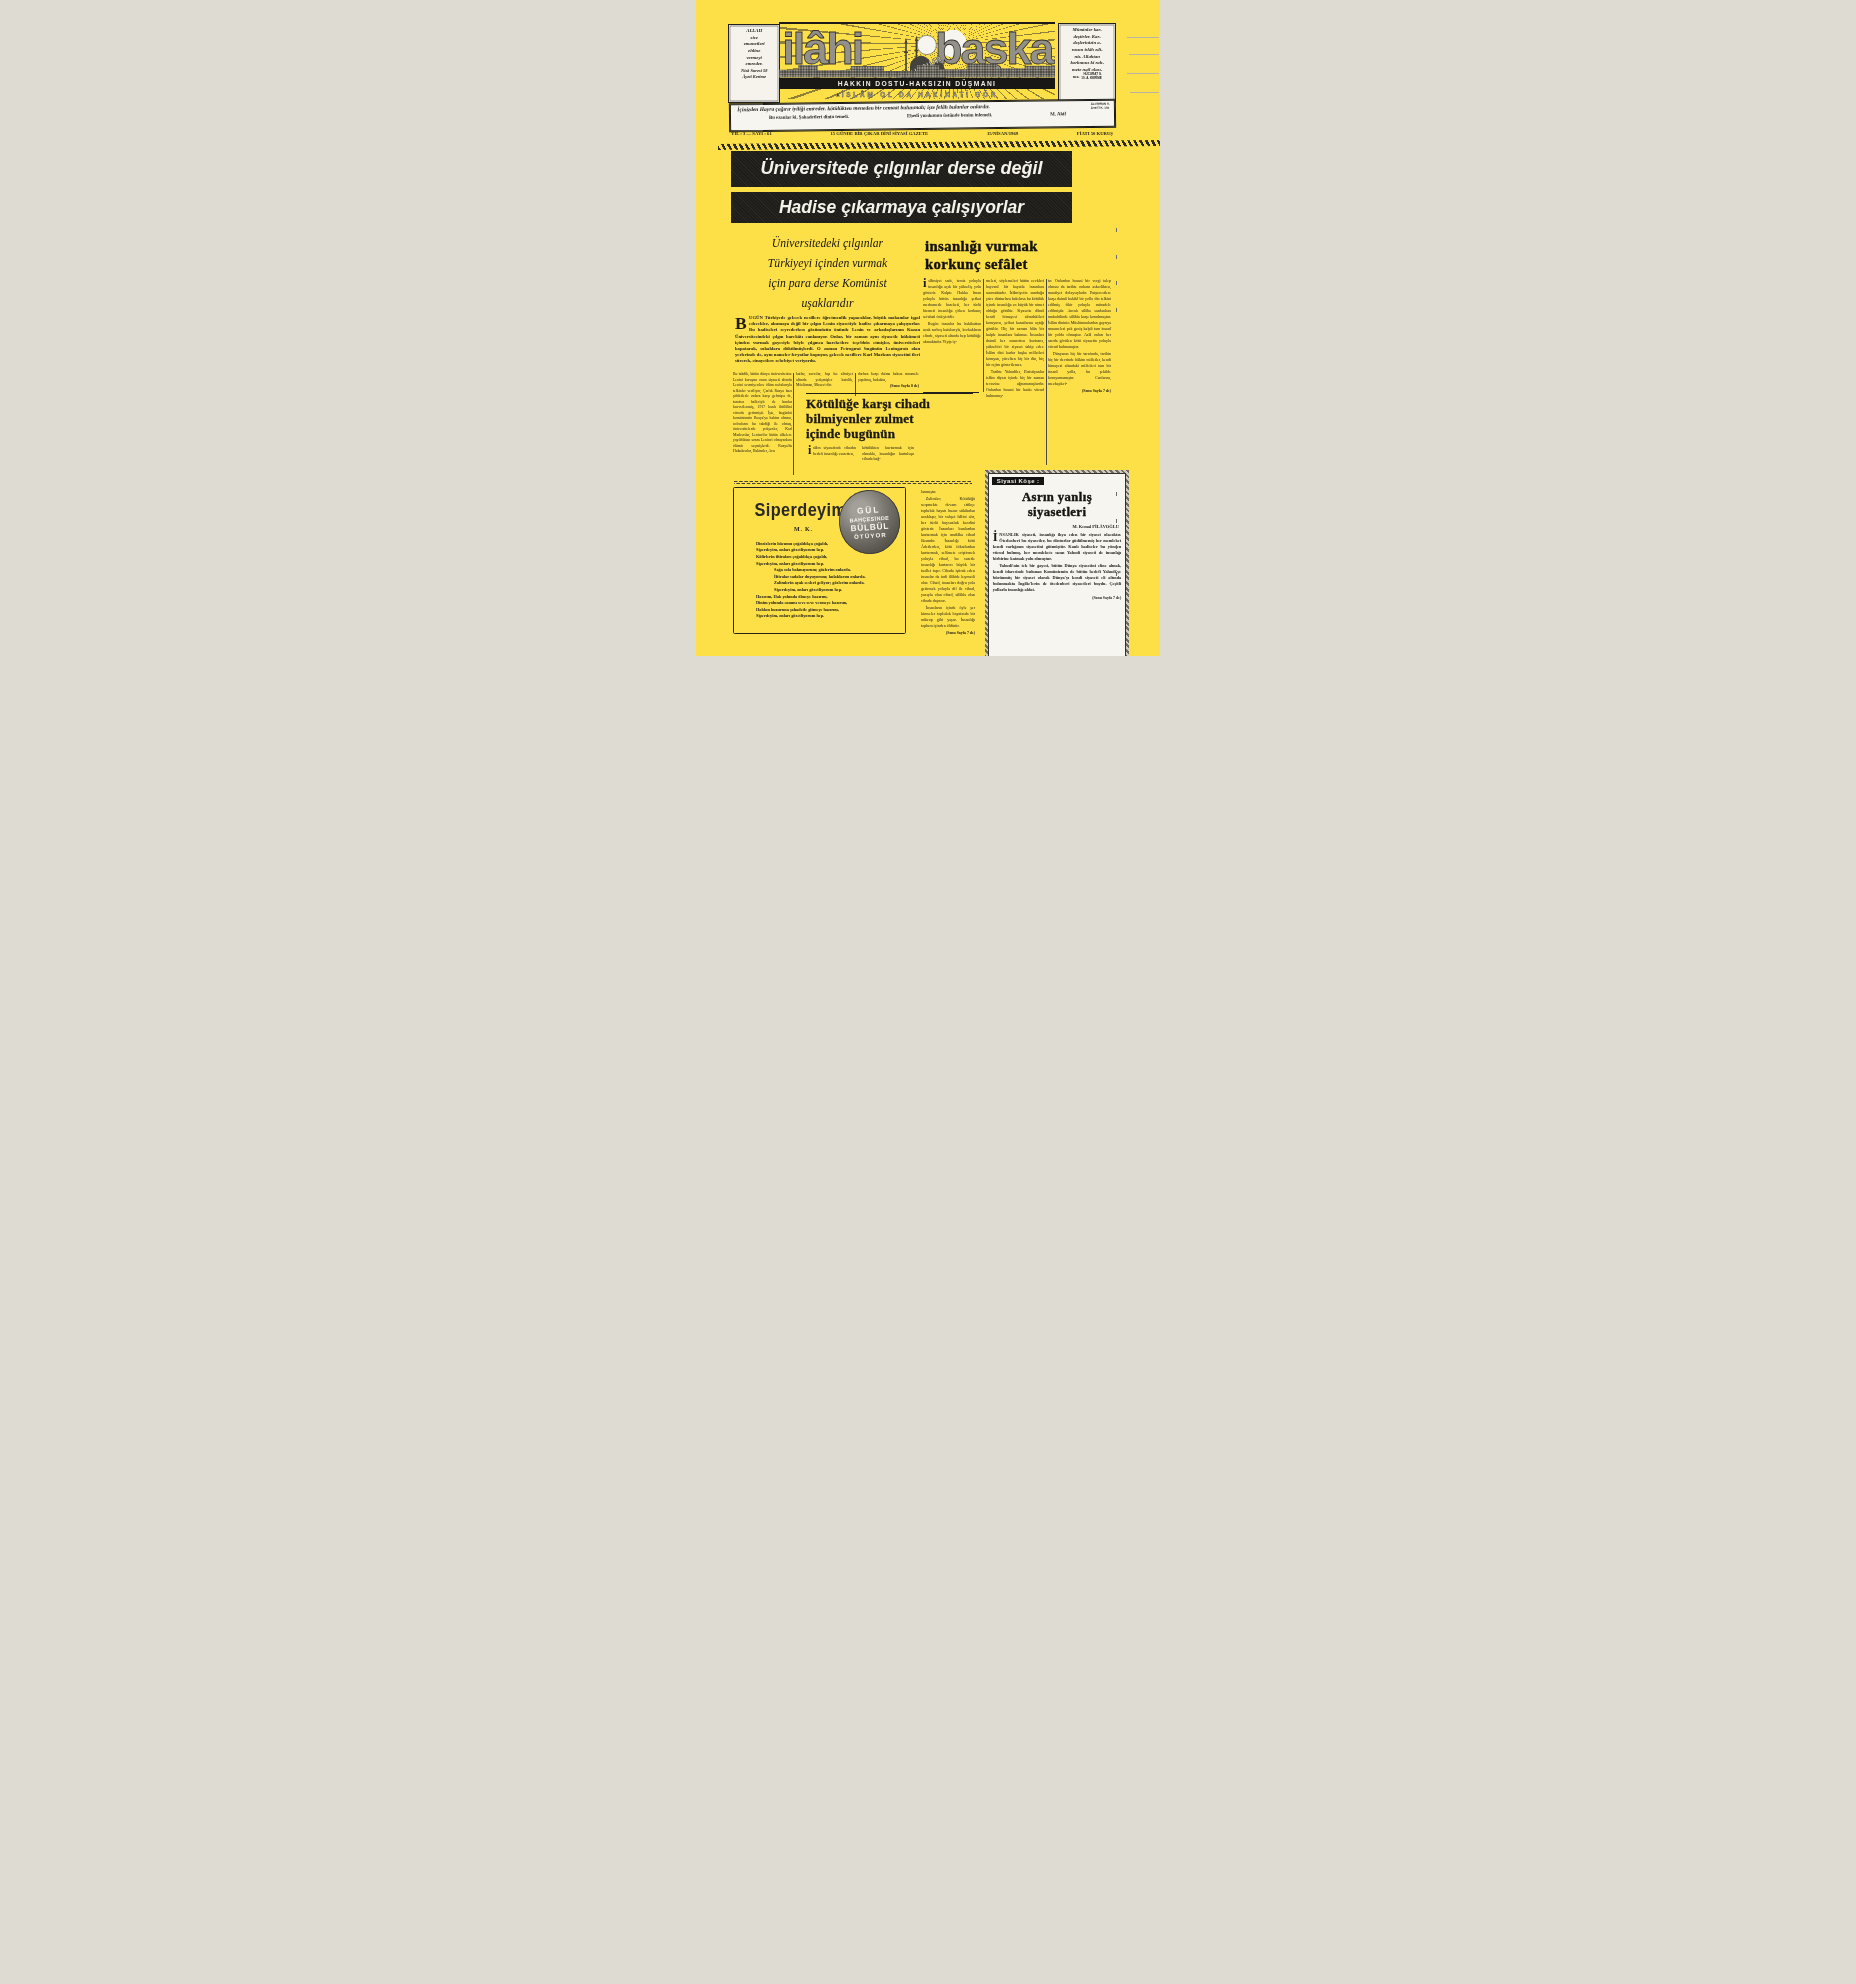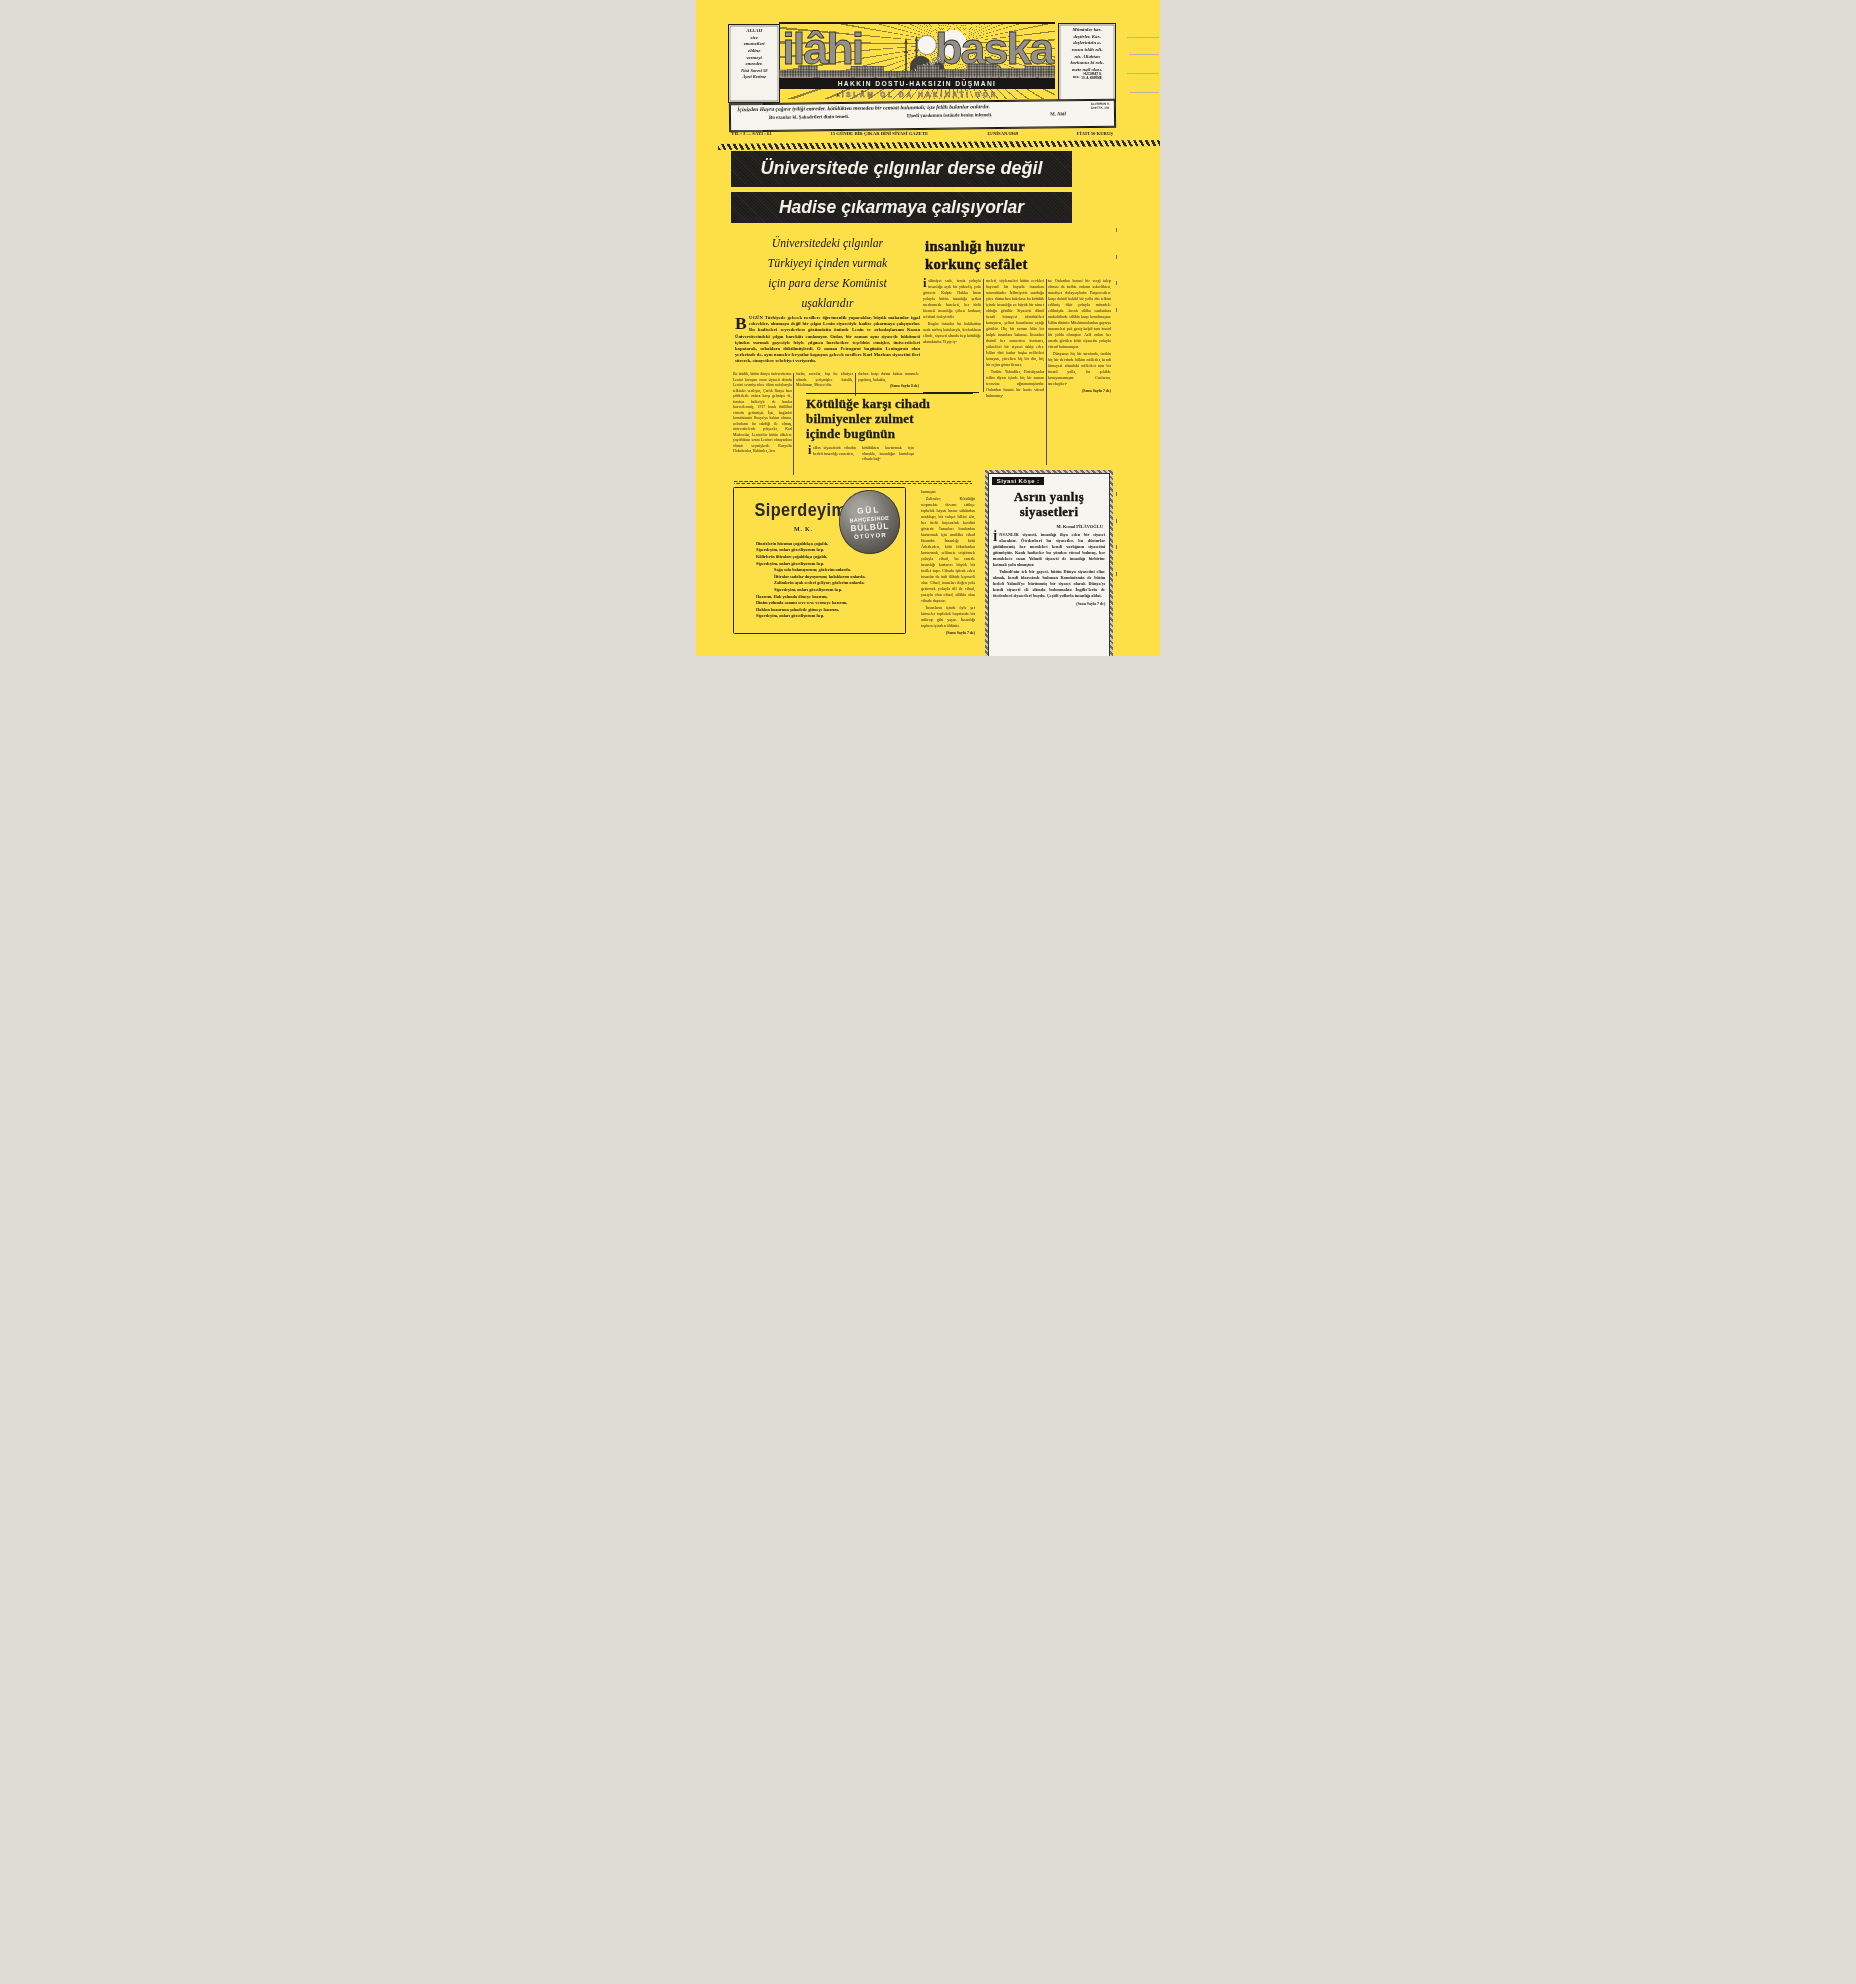--- a/index.html
+++ b/index.html
@@ -122,21 +122,21 @@
       transform:rotate(-4deg);text-align:center;}
   .emb1{font-size:8.3px;letter-spacing:2px;}
   .emb2{font-size:5.4px;letter-spacing:0.4px;margin-top:0.8px;}
   .emb3{font-size:8.3px;letter-spacing:0.8px;margin-top:0.8px;}
   .emb4{font-size:6px;letter-spacing:1.2px;margin-top:0.8px;}
   #sip-poem{margin:8.7px 4px 0 22px;font-weight:bold;font-size:4.3px;line-height:6.6px;color:#22201c;}
   #sip-poem .pind{padding-left:18px;}
 
   
   #siyasi-box{left:289px;top:470px;width:128px;height:211px;
-      background:repeating-linear-gradient(45deg,#6e6a62 0 2px,#cfcabd 2px 4px);padding:0;text-decoration:underline;}
+      background:repeating-linear-gradient(45deg,#6e6a62 0 2px,#cfcabd 2px 4px);padding:8px;text-decoration:underline;}
   #siyasi-inner{position:absolute;left:2.8px;top:2.8px;right:2.8px;bottom:2.8px;background:#f7f5ef;
       border:0.4px solid #35332e;}
   #siyasi-kicker{display:inline-block;background:#151412;color:#f3f0e9;
       font-family:"Liberation Sans",sans-serif;font-weight:bold;font-size:6px;letter-spacing:0.4px;
       padding:1.2px 4.8px;margin:3.2px 0 0 3.2px;}
   #siyasi-headline{text-align:center;font-weight:bold;font-size:12.7px;line-height:14.7px;margin-top:4.8px;
       color:#16140f;-webkit-text-stroke:0.4px #16140f;letter-spacing:0.4px;}
   #siyasi-byline{text-align:right;font-weight:bold;font-size:4.4px;margin:4px 6.4px 0 0;}
   #siyasi-body{margin:3.2px 4px 0 4px;font-weight:bold;font-size:4.3px;line-height:6px;text-align:justify;}
   #siyasi-body .dropcap{font-size:12.7px;line-height:10.7px;padding-right:1.6px;}
@@ -239,21 +239,21 @@
   <div class="abs smallcol ni" id="lcol1">Bu takdik, bütün dünya üniversitesine Lenini koruyan onun siyaseti altında Lenini sevmiyenlere ölüm na'ralarıyla telkinler veriliyor, Çarlık Rusya bazı şiddetlerle onlara karşı gelmişse de, tarafsız halleriyle de bunlar kuvvetlenmiş, 1917 kanlı ihtilâlini vücuda getirmişti. İşte, bugünkü komünizmin Rusya'ya hakim olması, solcuların bu takdiği ile olmuş, üniversitelerde yetişenler, Karl Markscılar, Leninciler bütün ülkelere yayıldıktan sonra Leninci olmıyanlara ölümü seçmişlerdi. Rusya'da Hukukcular, Hakimler, Avu</div>
   <div class="abs vrule ni" id="vr1"></div>
   <div class="abs smallcol ni" id="lcol2">katlar, savcılar, hep bu zihniyet altında yetişmişler katolik, Müslüman, Musevi din</div>
   <div class="abs vrule ni" id="vr2"></div>
   <div class="abs smallcol ni" id="lcol3">
     <span>darlara karşı daima haksız muamele yapılmış, hukukta,</span>
     <div class="sonu">(Sonu Sayfa 8 de)</div>
   </div>
 
   <div class="abs ni" id="sef-headline">
-    <div>insanlığı huzur</div>
+    <div>insanlığı vurmak</div>
     <div>korkunç sefâlet</div>
   </div>
   <div class="abs sefcol ni" id="sef-col1">
     <p><span class="dropcap">i</span><span>slâmiyet sade, temiz yoluyla insanlığa açık bir yükseliş yolu gösterir. Kalpte Hakka îman yoluyla bütün insanlığa şefkat merhametle hareketi, her türlü hizmeti insanlığa çöken korkunç sefahati önleyicidir.</span></p>
     <p class="ind">Bugün insanlar bu hakikattan uzak sarhoş kafalarıyla, korkakların elinde, siyaseti altında hep kötülüğe akmaktadır. Yiyip iç-</p>
   </div>
   <div class="abs ni" id="sef-col1-rule"></div>
   <div class="abs vrule ni" id="sef-vr1"></div>
   <div class="abs sefcol ni" id="sef-col2">
     <p>meleri, söylemeleri bütün zevkleri hayvanî bir hayatla insanlara sunmaktadır. İslâmiyetin sunduğu yüce düsturlara bakılırsa bu kötülük içinde insanlığa en büyük bir nimet olduğu görülür. Siyasette dâmâ kendi himayesi altındakileri koruyucu, şefkat kanatlarını açtığı görülür. Hiç bir zaman hâin bir kalple insanlara bakmaz. İnsanları daimâ her zaruretten kurtarıcı, yükseltici bir siyaset takip eder. İslâm dini kadar başka milletleri koruyan, yücelten hiç bir din, hiç bir rejim gösterilemez.</p>

